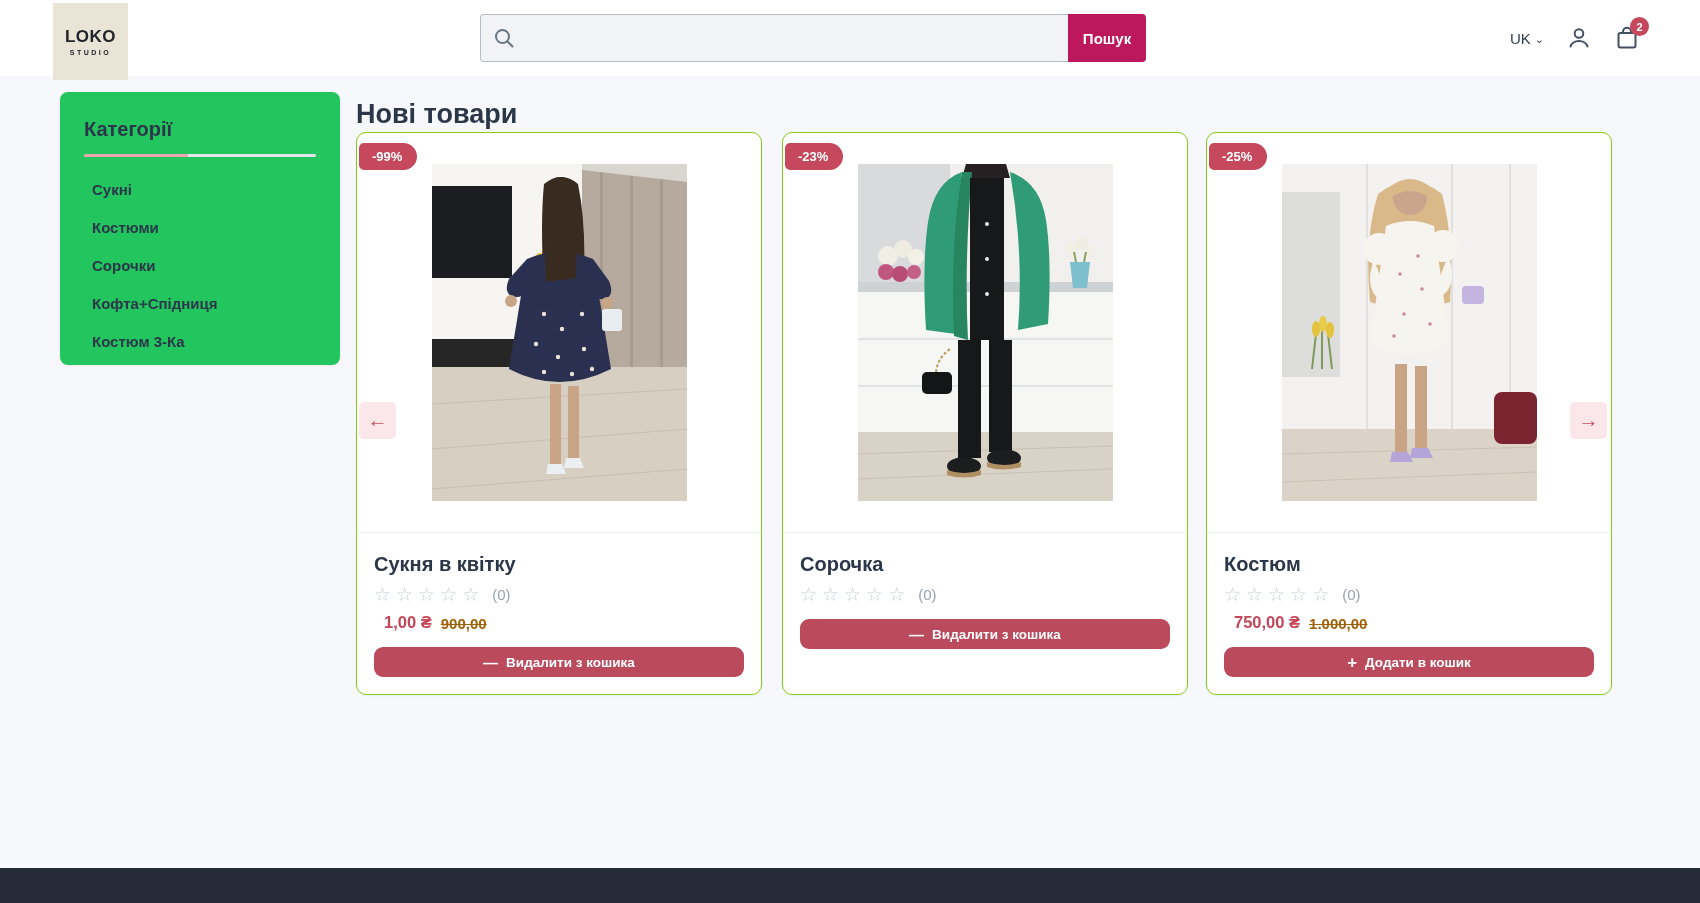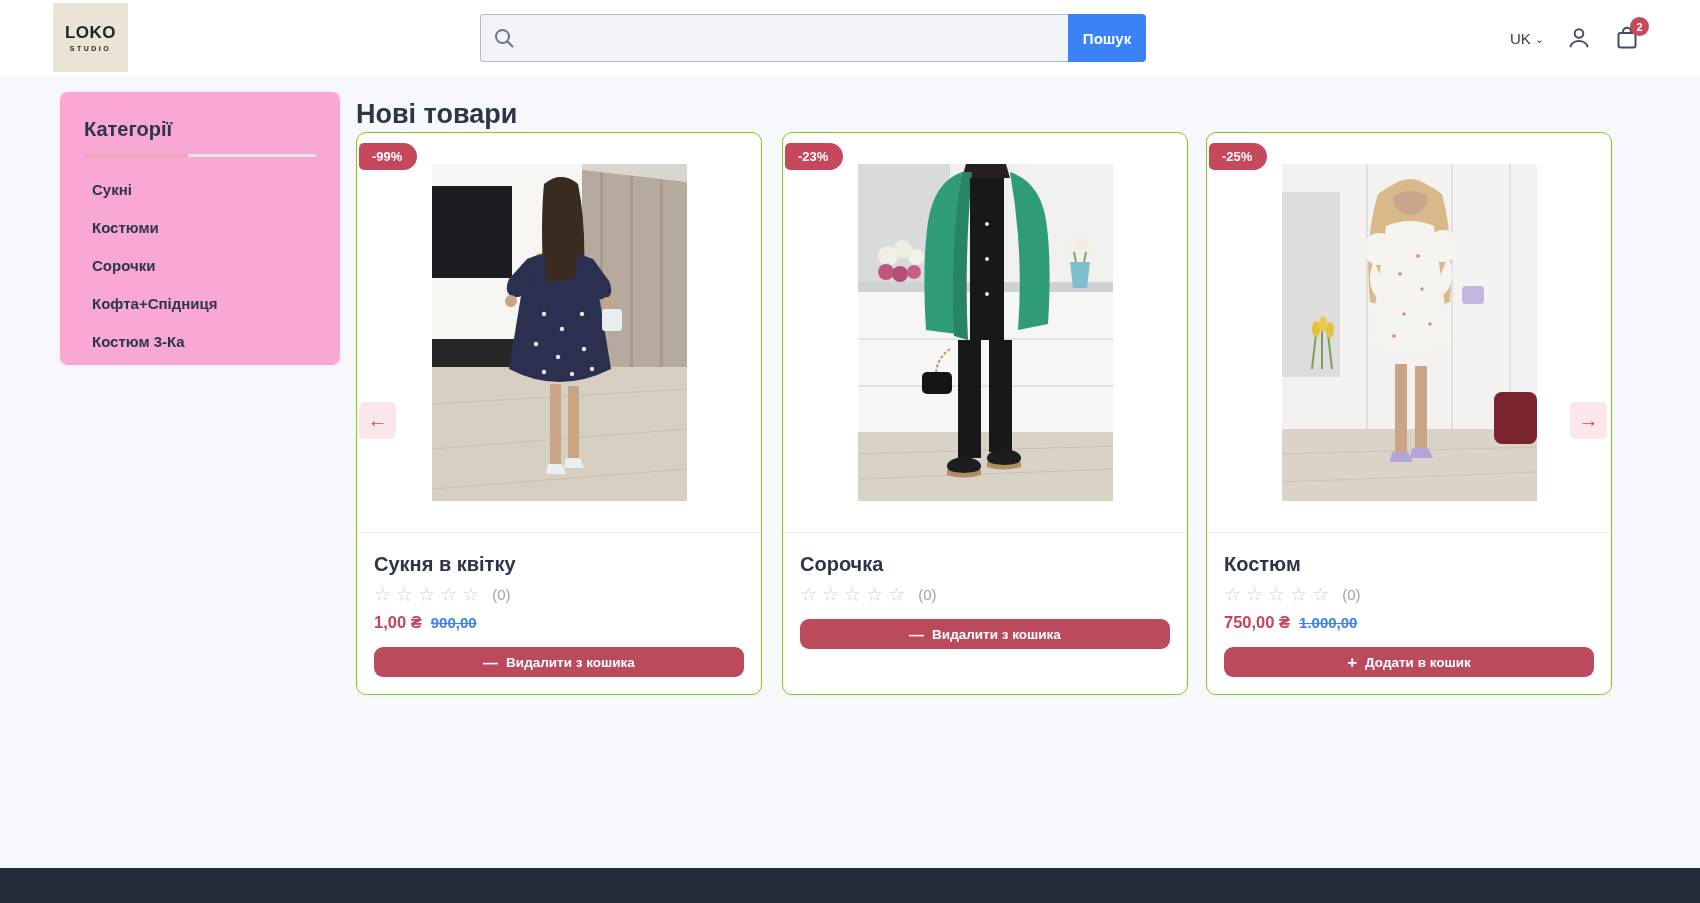--- a/index.html
+++ b/index.html
@@ -1,57 +1,57 @@
 <!DOCTYPE html>
 <html><head>
 <meta charset="utf-8">
 <style>
   * { margin:0; padding:0; box-sizing:border-box; }
   html,body { width:1700px; height:903px; background:#f7f8fb; font-family:"Liberation Sans", sans-serif; overflow:hidden; position:relative; }
 
   
   .header { position:absolute; top:0; left:0; width:1700px; height:76px; background:#ffffff; z-index:5; }
-  .logo { position:absolute; left:53px; top:3px; width:75px; height:69px; background:#eae4d6; display:flex; flex-direction:column; align-items:center; justify-content:center; cursor:pointer; }
+  .logo { position:absolute; left:53px; top:3px; width:75px; height:77px; background:#eae4d6; display:flex; flex-direction:column; align-items:center; justify-content:center; cursor:pointer; }
   .logo-main { font-size:17px; font-weight:700; letter-spacing:.5px; color:#20242b; }
   .logo-sub { font-size:7px; font-weight:700; letter-spacing:2.5px; color:#20242b; margin-top:2px; }
 
   .search-box { position:absolute; left:480px; top:14px; height:48px; display:flex; }
   .search-input { width:588px; height:48px; background:#f1f3f6; border:1px solid #b6bcc4; border-right:none; border-radius:4px 0 0 4px; padding:0 14px 0 42px; font-size:15px; color:#333d4e; outline:none; }
   .search-icon { position:absolute; left:13px; top:13px; width:22px; height:22px; }
-  .search-btn { width:78px; height:48px; background:#3b82f6; border:none; border-radius:0 4px 4px 0; color:#ffffff; font-size:15px; font-weight:700; cursor:pointer; font-family:"Liberation Sans",sans-serif; }
+  .search-btn { width:78px; height:48px; background:#be185d; border:none; border-radius:0 4px 4px 0; color:#ffffff; font-size:15px; font-weight:700; cursor:pointer; font-family:"Liberation Sans",sans-serif; }
 
   .header-right { position:absolute; right:60px; top:0; height:76px; display:flex; align-items:center; gap:22px; }
   .lang { display:flex; align-items:center; gap:4px; font-size:15px; color:#333d4e; cursor:pointer; }
   .chev { font-size:11px; color:#333d4e; margin-top:2px; }
   .icon-btn { position:relative; width:26px; height:26px; cursor:pointer; }
   .cart-badge { position:absolute; top:-8px; right:-9px; width:19px; height:19px; background:#c5485c; border-radius:50%; color:#fff; font-size:11px; font-weight:700; display:flex; align-items:center; justify-content:center; }
 
   
-  .sidebar { position:absolute; left:60px; top:92px; width:280px; height:273px; background:#f9a8d4; border-radius:8px; box-shadow:0 1px 4px rgba(40,50,70,.07); padding:26px 24px; }
+  .sidebar { position:absolute; left:60px; top:92px; width:280px; height:273px; background:#22c55e; border-radius:8px; box-shadow:0 1px 4px rgba(40,50,70,.07); padding:26px 24px; }
   .sidebar-title { font-size:20px; font-weight:700; color:#2b3648; }
   .sidebar-rule { margin-top:13px; height:3px; border-radius:2px; background:linear-gradient(to right, #f0a6b1 0 45%, #e2e6ec 45% 100%); }
   .sidebar-list { margin-top:24px; list-style:none;margin-left:8px; }
   .sidebar-list li { font-size:15px; font-weight:700; color:#2b3648; margin-bottom:21px; cursor:pointer; }
 
   
   .main-title { position:absolute; left:356px; top:99px; font-size:27px; font-weight:700; color:#2b3648; }
 
   .card { position:absolute; top:132px; width:406px; height:563px; background:#ffffff; border:1px solid #84cc16; border-radius:10px; box-shadow:0 1px 3px rgba(40,50,70,.04); overflow:hidden; }
   .card.c1 { left:356px; } .card.c2 { left:782px; } .card.c3 { left:1206px; }
 
   .badge { position:absolute; top:10px; left:2px; z-index:2; background:#c5485c; color:#ffffff; font-size:13px; font-weight:700; padding:6px 15px 6px 13px; border-radius:6px 16px 16px 6px; }
   .card-media { height:400px; border-bottom:1px solid #edeff3; display:flex; align-items:center; justify-content:center; cursor:pointer; }
   .card-info { padding:20px 17px 14px; }
   .p-name { font-size:20px; font-weight:700; color:#2b3648; cursor:pointer; }
   .p-rating { margin-top:9px; display:flex; align-items:center; gap:8px; }
   .stars { font-size:19px; color:#c9cfd8; letter-spacing:5px; line-height:1; }
   .rcount { font-size:15px; color:#99a2b0; }
-  .p-prices { margin-top:9px; display:flex; align-items:center; gap:9px; }
+  .p-prices { margin-top:9px; display:flex; align-items:flex-end; gap:9px;margin-left:10px; }
   .price-new { font-size:16.5px; font-weight:700; color:#c54457; }
-  .price-old { font-size:15px; font-weight:700; color:#3b82f6; text-decoration:line-through; }
+  .price-old { font-size:15px; font-weight:700; color:#a16207; text-decoration:line-through; }
   .p-btn { margin-top:15px; width:100%; height:30px; background:#bb4a5c; border:none; border-radius:9px; color:#ffffff; font-size:13.5px; font-weight:700; display:flex; align-items:center; justify-content:center; gap:8px; cursor:pointer; font-family:"Liberation Sans",sans-serif; }
   .btn-ic { font-size:15px; font-weight:700; line-height:1; }
 
   .nav-arrow { position:absolute; top:402px; width:37px; height:37px; background:#fbe7ea; border:none; border-radius:5px; color:#c5495d; font-size:20px; display:flex; align-items:center; justify-content:center; cursor:pointer; z-index:4; }
   .nav-prev { left:359px; } .nav-next { left:1570px; }
 
   
   .footer { position:absolute; left:0; top:868px; width:1700px; height:35px; background:#252b38; }
 
   svg { display:block; }

